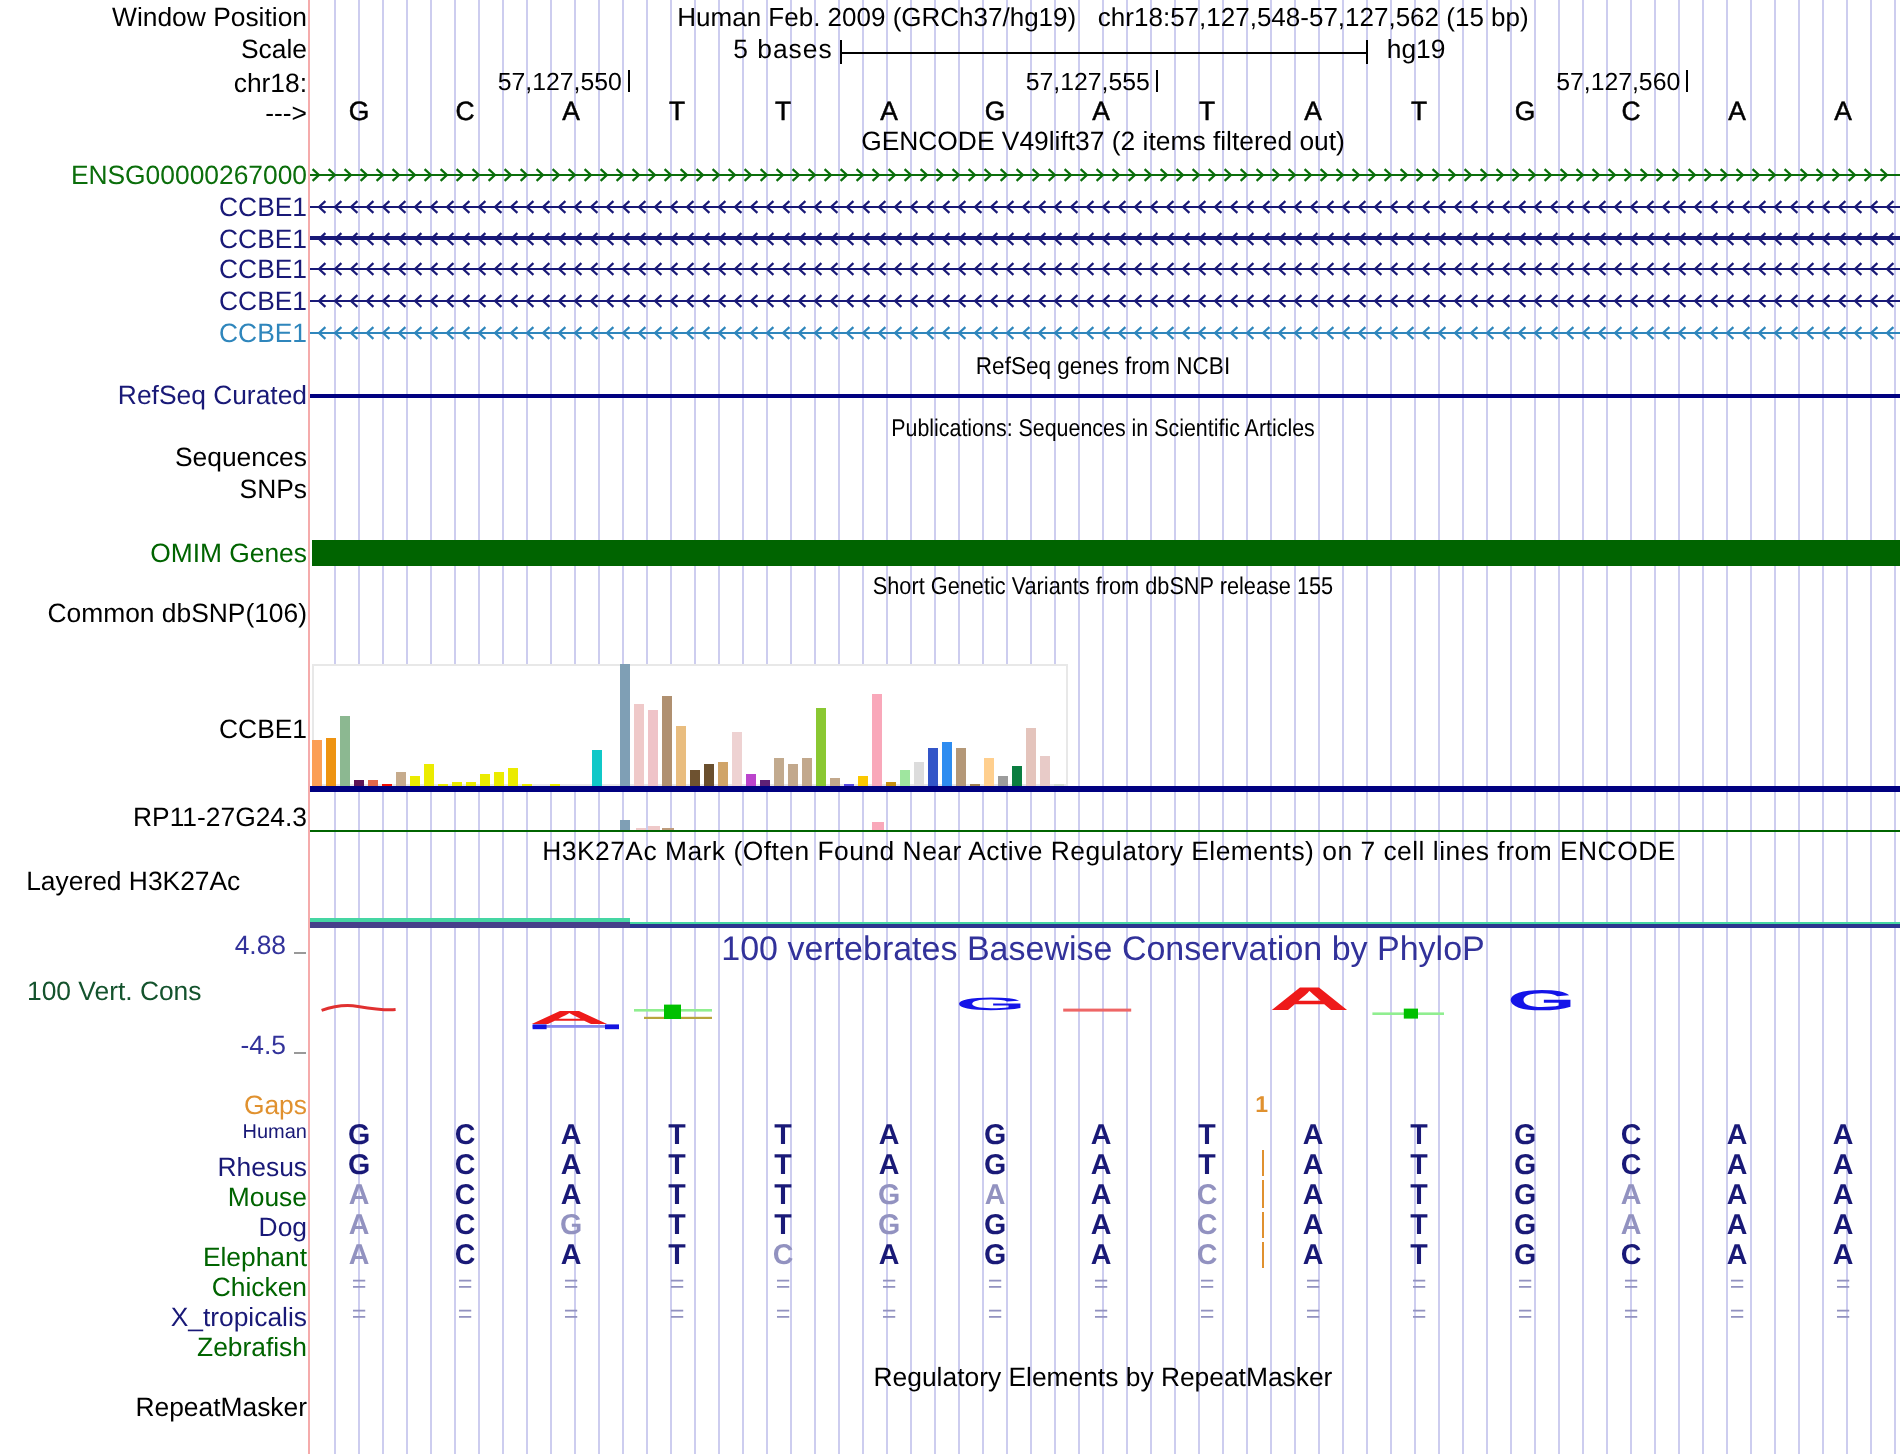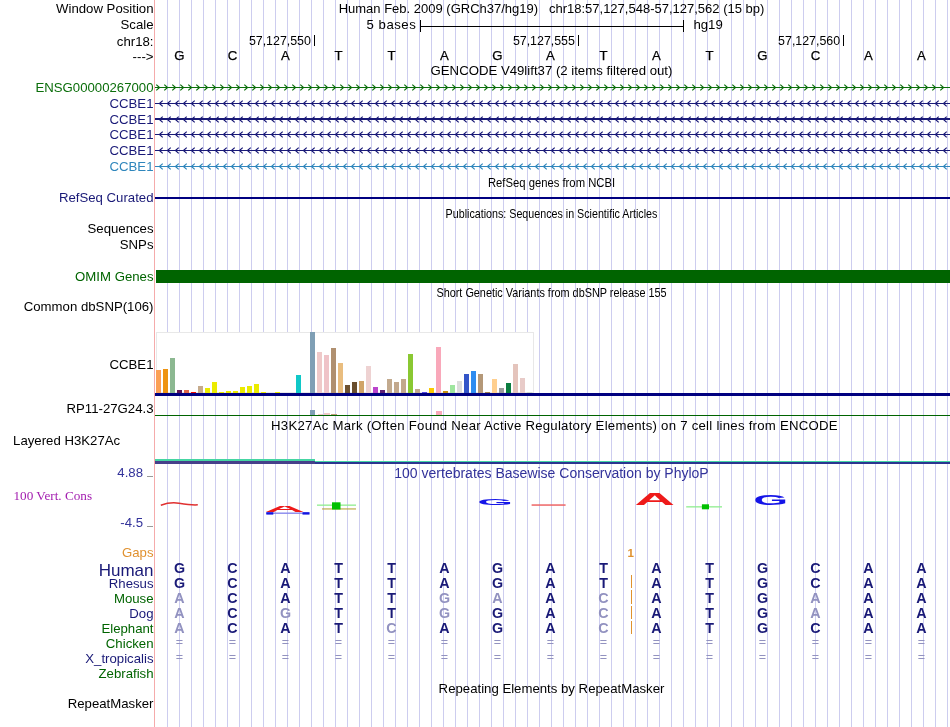--- a/index.html
+++ b/index.html
@@ -209,24 +209,24 @@
 <div class="bar" style="left:331.0px;top:413.5px;width:5.5px;height:1.2px;background:#be9c7c;"></div>
 <div class="bar" style="left:436.0px;top:410.6px;width:5.5px;height:4.1px;background:#f9a8ba;"></div>
 <div class="bar" style="left:155px;top:414.6px;width:795px;height:1.4px;background:#006400;"></div>
 <div class="r" style="top:402.2px;font-size:13.2px;">RP11-27G24.3</div>
 <div class="c" style="top:419.4px;font-size:13.2px;letter-spacing:0.25px;margin-left:3px;">H3K27Ac Mark (Often Found Near Active Regulatory Elements) on 7 cell lines from ENCODE</div>
 <div class="t" style="top:433.6px;font-size:13.2px;left:13.1px;">Layered H3K27Ac</div>
 <div class="bar" style="left:155px;top:459.3px;width:160px;height:1.3px;background:#45d6a3;"></div>
 <div class="bar" style="left:155px;top:460.6px;width:160px;height:3.3px;background:#46408a;"></div>
 <div class="bar" style="left:315px;top:461.0px;width:635px;height:1.2px;background:#45d6a3;"></div>
 <div class="bar" style="left:315px;top:462.2px;width:635px;height:2.0px;background:#2b3590;"></div>
-<div class="c" style="top:466.2px;font-size:14px;color:#32329a;">100 vertebrates Basewise Conservation by PhyloP</div>
+<div class="c" style="top:466.2px;font-size:17px;color:#32329a;">100 vertebrates Basewise Conservation by PhyloP</div>
 <div class="r" style="top:466.2px;font-size:13.2px;color:#32329a;right:807px;">4.88</div>
 <div class="bar" style="left:146.5px;top:476.1px;width:6px;height:1.2px;background:#999;"></div>
-<div class="t" style="top:489.1px;font-size:13.2px;color:#a21caf;left:13.5px;font-family:Liberation Serif, serif;">100 Vert. Cons</div>
+<div class="t" style="top:489.1px;font-size:13.2px;color:#14532d;left:13.5px;">100 Vert. Cons</div>
 <div class="r" style="top:516.2px;font-size:13.2px;color:#32329a;right:807px;">-4.5</div>
 <div class="bar" style="left:146.5px;top:526.1px;width:6px;height:1.2px;background:#999;"></div>
 <svg class="bar" style="left:0;top:0;" width="950" height="727" viewBox="0 0 950 727">
       <path d="M160.8 505.2 C168 502.6 174 502.4 179 503.2 C185 504.2 192 505.3 197.8 504.8" stroke="#e03030" stroke-width="1.5" fill="none"></path>
       <g transform="translate(264.5,511.8) scale(0.5609,0.0947)">
         <text x="0" y="0" font-family="Liberation Sans" font-weight="bold" font-size="100.0px" fill="#ee1a1a">A</text>
       </g>
       <rect x="266.3" y="512.5" width="43" height="1.4" fill="#8888ee"></rect>
       <rect x="266.3" y="512.2" width="7" height="2.4" fill="#1414e0"></rect>
       <rect x="302.5" y="512.2" width="7" height="2.4" fill="#1414e0"></rect>
@@ -241,21 +241,21 @@
         <text x="0" y="0" font-family="Liberation Sans" font-weight="bold" font-size="100.0px" fill="#ee1a1a">A</text>
       </g>
       <rect x="686.2" y="506.2" width="35.8" height="1.3" fill="#90ee90"></rect>
       <rect x="701.9" y="504.3" width="7.1" height="5.0" fill="#00c000"></rect>
       <g transform="translate(753.5,505.1) scale(0.4432,0.1427)">
         <text x="0" y="0" font-family="Liberation Sans" font-weight="bold" font-size="100.0px" fill="#1414e8">G</text>
       </g>
     </svg>
 <div class="r" style="top:545.8px;font-size:13.2px;color:#e0912f;">Gaps</div>
 <div class="col" style="left:604.3px;top:547.6px;color:#e0912f;font-size:11.5px;">1</div>
-<div class="r" style="top:561.8px;font-size:17px;color:#191977;">Human</div>
+<div class="r" style="top:561.8px;font-size:10px;color:#191977;">Human</div>
 <div class="col" style="left:153.0px;top:560.9px;color:#191977;">G</div>
 <div class="col" style="left:206.0px;top:560.9px;color:#191977;">C</div>
 <div class="col" style="left:259.0px;top:560.9px;color:#191977;">A</div>
 <div class="col" style="left:312.0px;top:560.9px;color:#191977;">T</div>
 <div class="col" style="left:365.0px;top:560.9px;color:#191977;">T</div>
 <div class="col" style="left:418.0px;top:560.9px;color:#191977;">A</div>
 <div class="col" style="left:471.0px;top:560.9px;color:#191977;">G</div>
 <div class="col" style="left:524.0px;top:560.9px;color:#191977;">A</div>
 <div class="col" style="left:577.0px;top:560.9px;color:#191977;">T</div>
 <div class="col" style="left:630.0px;top:560.9px;color:#191977;">A</div>
@@ -358,14 +358,14 @@
 <div class="col" style="left:683.0px;top:650.9px;color:#9292c0;font-weight:normal;font-size:12.6px;">=</div>
 <div class="col" style="left:736.0px;top:650.9px;color:#9292c0;font-weight:normal;font-size:12.6px;">=</div>
 <div class="col" style="left:789.0px;top:650.9px;color:#9292c0;font-weight:normal;font-size:12.6px;">=</div>
 <div class="col" style="left:842.0px;top:650.9px;color:#9292c0;font-weight:normal;font-size:12.6px;">=</div>
 <div class="col" style="left:895.0px;top:650.9px;color:#9292c0;font-weight:normal;font-size:12.6px;">=</div>
 <div class="r" style="top:666.8px;font-size:13.2px;color:#006400;">Zebrafish</div>
 <div class="bar" style="left:630.6px;top:575px;width:1.3px;height:13.0px;background:#e0912f;"></div>
 <div class="bar" style="left:630.6px;top:590px;width:1.3px;height:13.5px;background:#e0912f;"></div>
 <div class="bar" style="left:630.6px;top:605.5px;width:1.3px;height:13.5px;background:#e0912f;"></div>
 <div class="bar" style="left:630.6px;top:621px;width:1.3px;height:13.3px;background:#e0912f;"></div>
-<div class="c" style="top:682.2px;font-size:13.2px;">Repeating Elements by RepeatMasker</div>
+<div class="c" style="top:682.2px;font-size:13.2px;">Regulatory Elements by RepeatMasker</div>
 <div class="r" style="top:696.8px;font-size:13.2px;">RepeatMasker</div>
 </div>
 </body></html>

